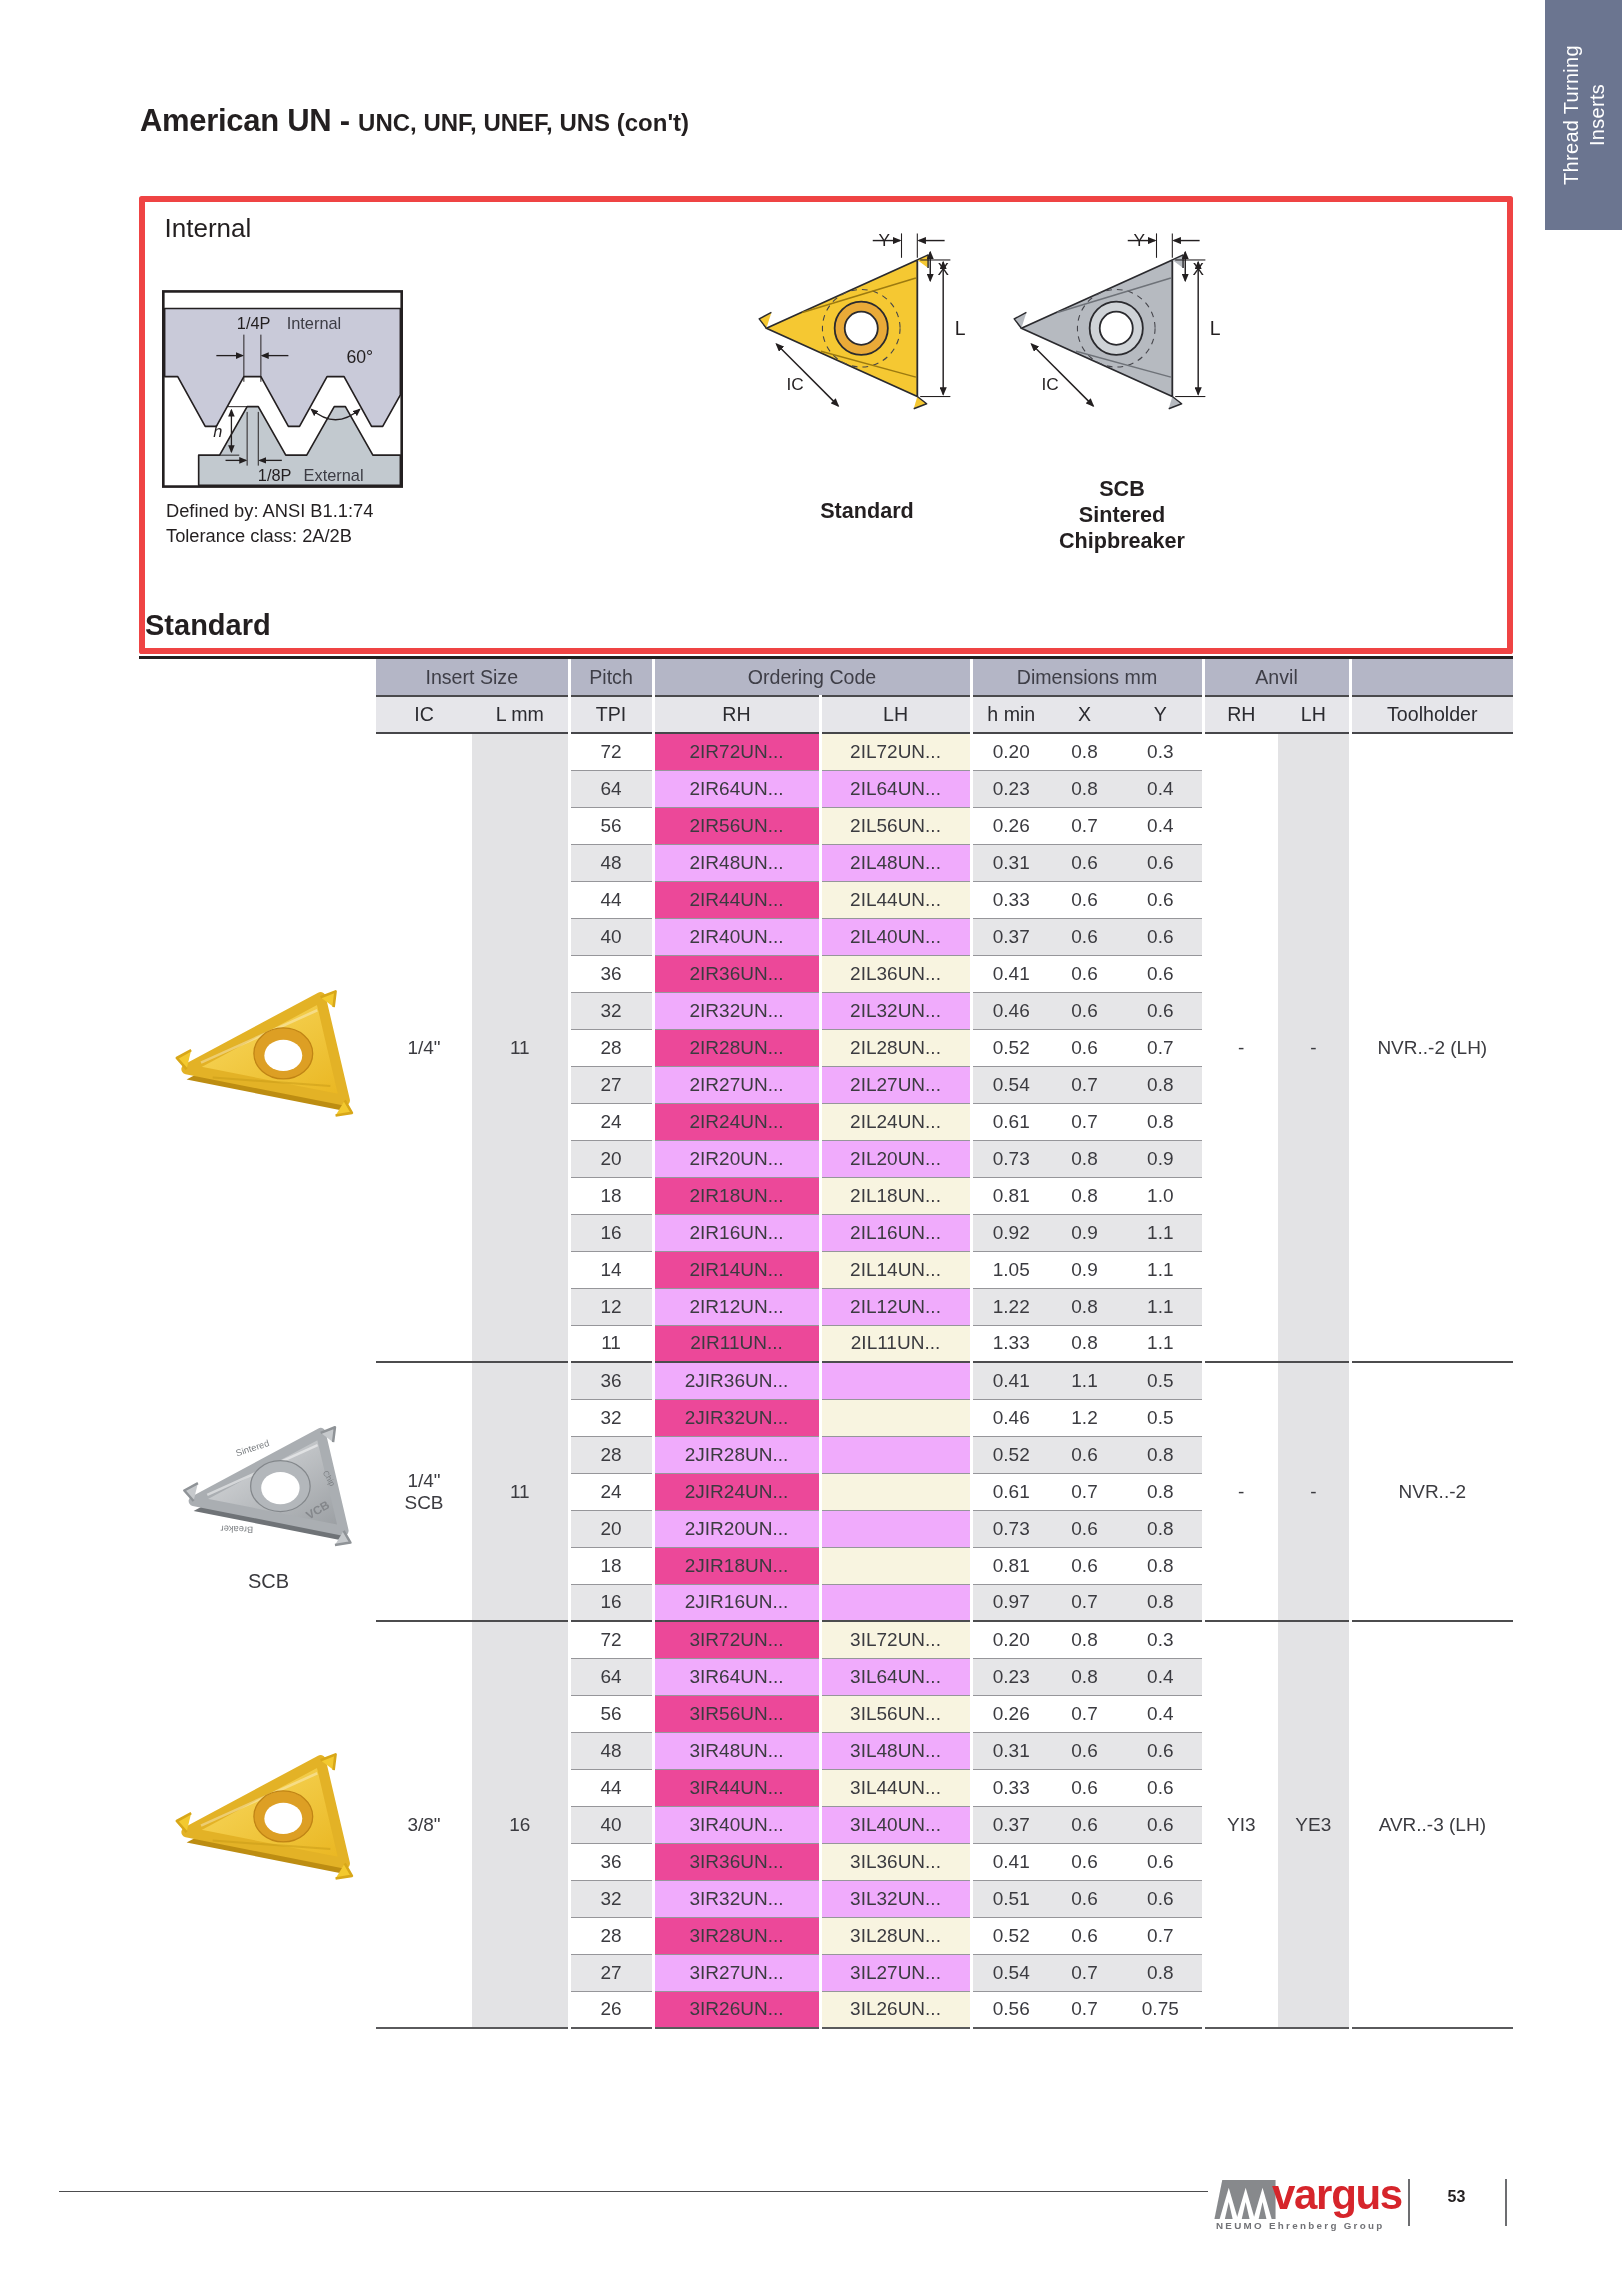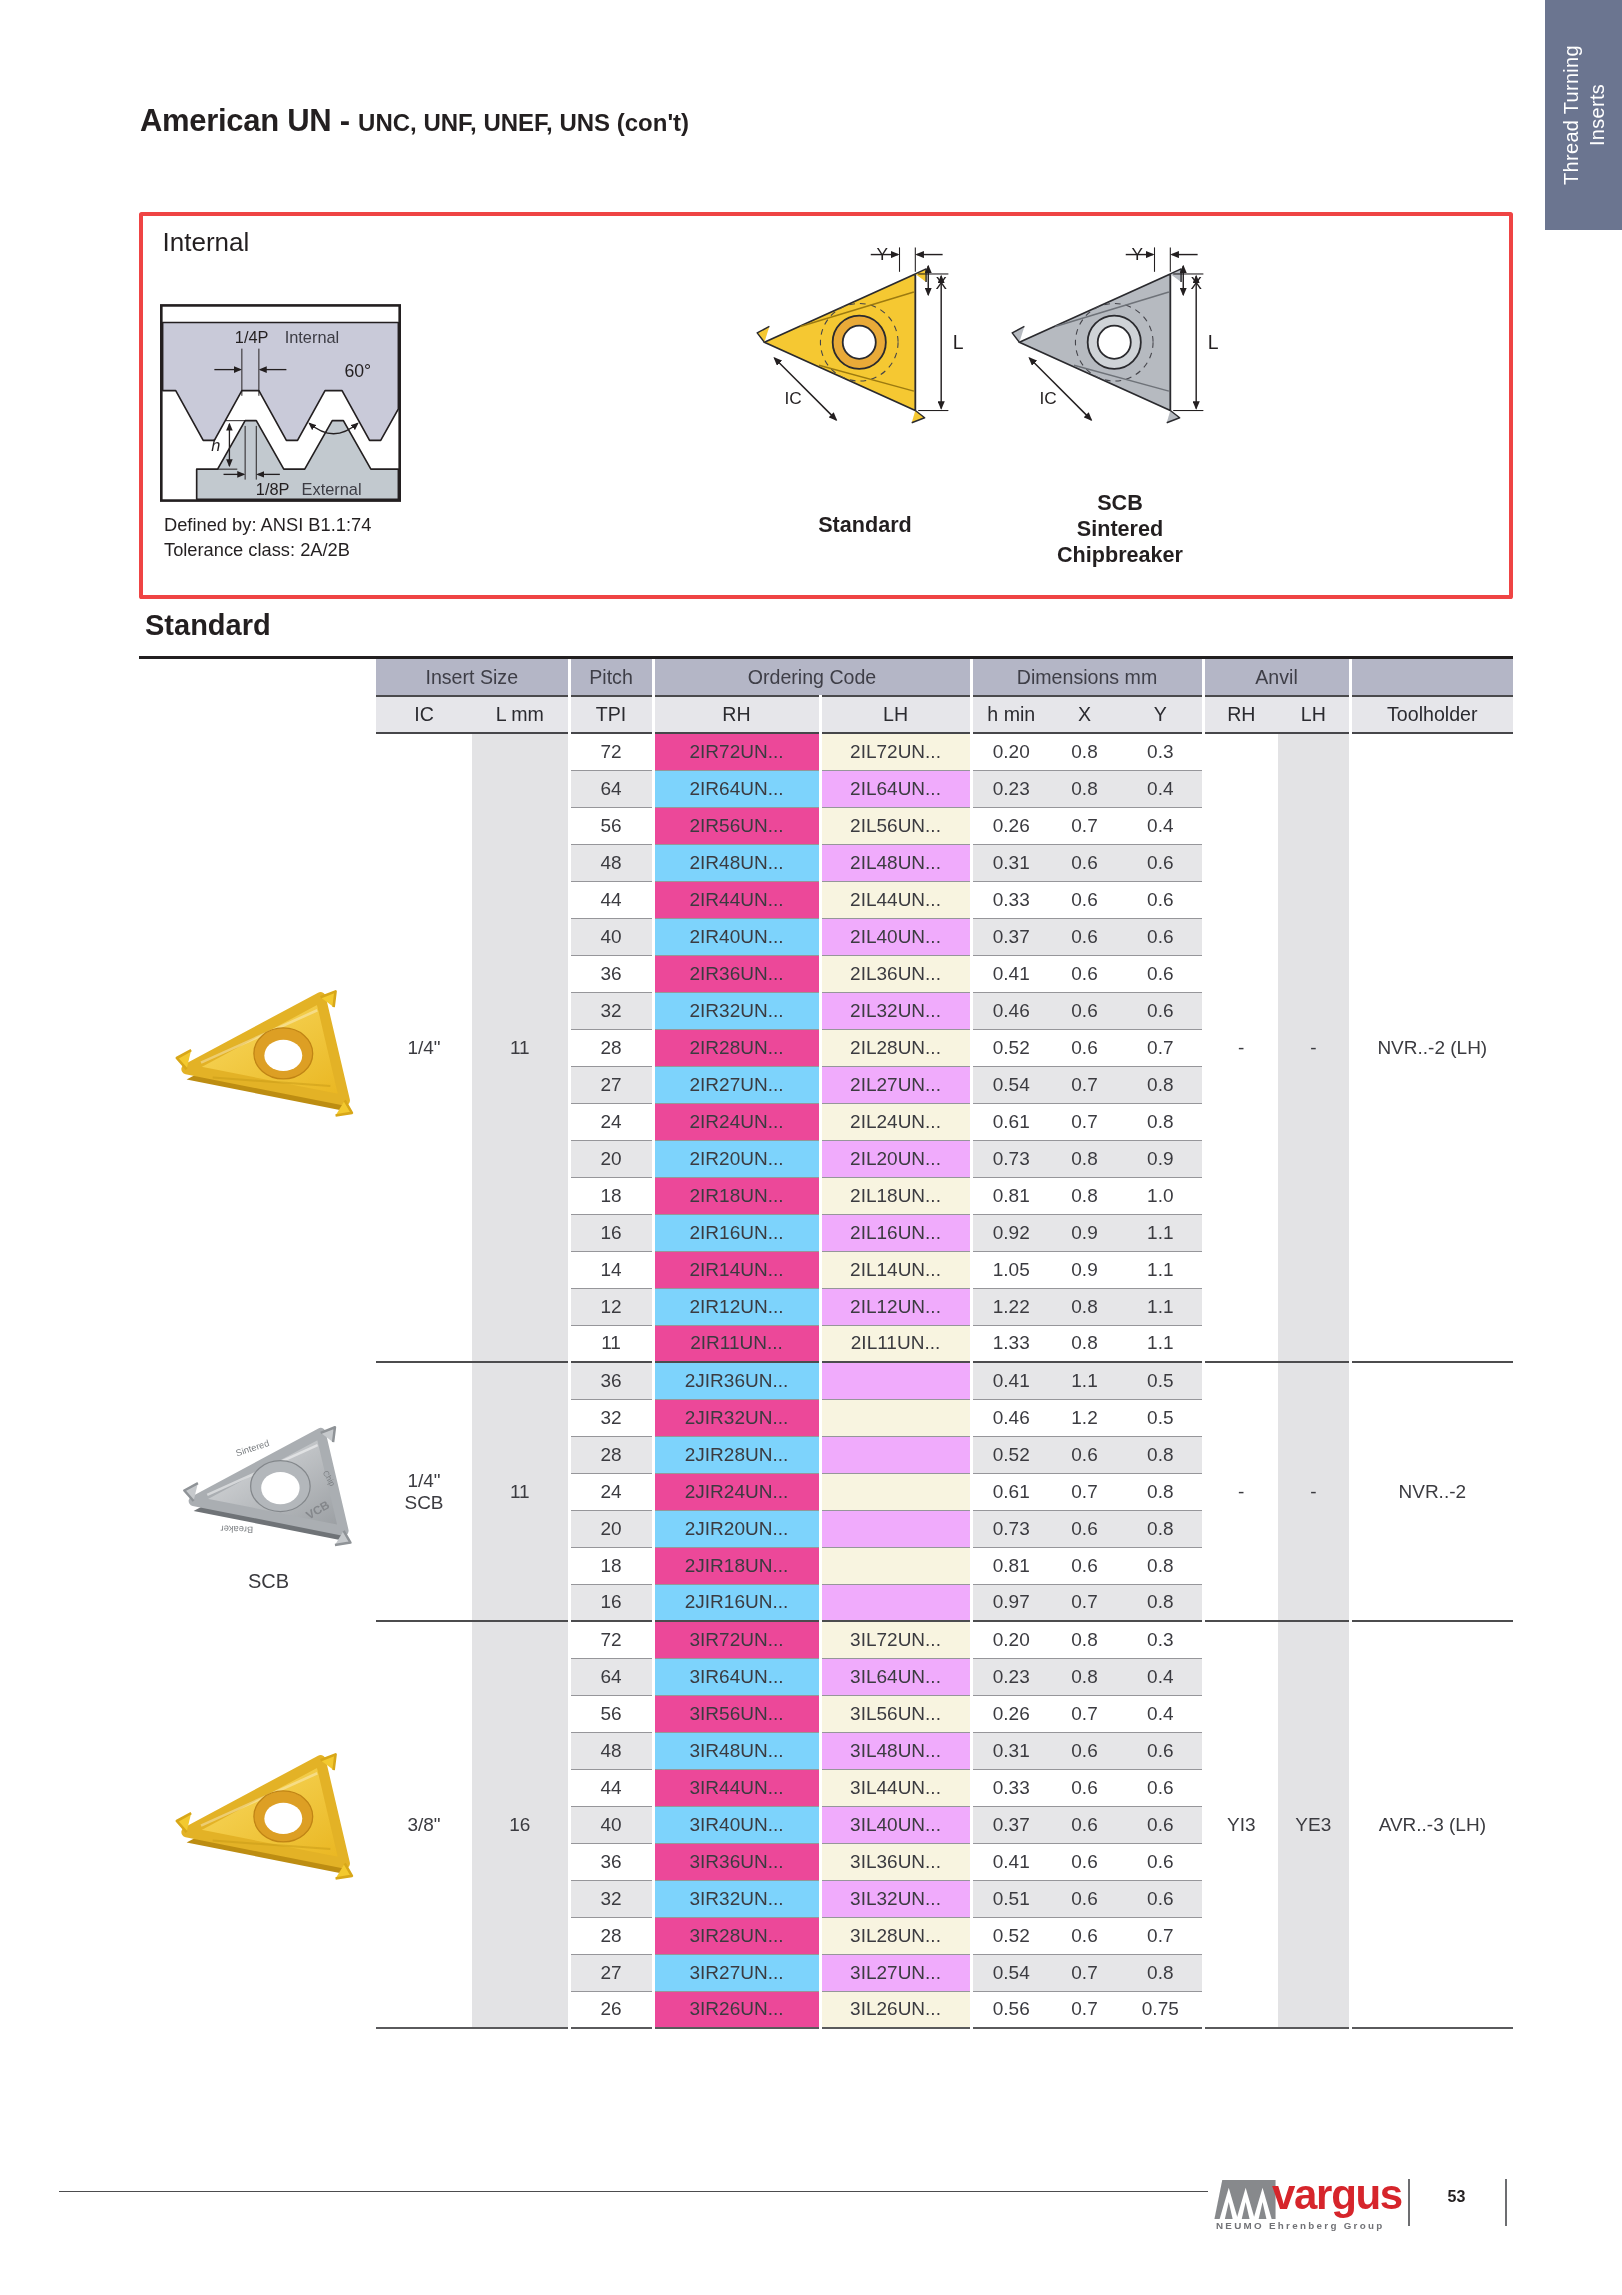--- a/index.html
+++ b/index.html
@@ -17,21 +17,21 @@
     transform:translate(-50%,-50%) rotate(-90deg);
     white-space:nowrap;text-align:center;color:#ffffff;
     font-size:20px;line-height:26px;letter-spacing:0.3px;
   }
 
   
   #page-title{left:140px;top:103px;font-size:31px;font-weight:bold;letter-spacing:-0.3px;}
   #page-title .sub{font-size:24px;font-weight:bold;letter-spacing:0;}
 
   
-  #internal-box{left:139px;top:212px;width:1374px;height:387px;border:4px solid #ef4444;border-radius:2.6px;}
+  #internal-box{left:139px;top:196px;width:1374px;height:458px;border:6px solid #ef4444;border-radius:2.6px;}
   #internal-heading{left:19.6px;top:10.5px;font-size:26px;}
   #defined-by{left:21px;top:296px;font-size:18.3px;line-height:25px;}
   .diagram-caption{font-size:21.6px;font-weight:bold;text-align:center;color:#231f20;line-height:26px;}
   #standard-caption{left:607px;top:296px;width:230px;}
   #scb-caption{left:862px;top:274px;width:230px;}
 
   
   #section-heading{left:145px;top:609px;font-size:29px;font-weight:bold;}
   #section-rule{left:139px;top:656px;width:1374px;height:3.3px;background:#221f20;}
 
@@ -46,21 +46,21 @@
   
   .wgap{border-left:3.3px solid #ffffff;}
   
   #insert-table tbody td.line{border-bottom:1.3px solid #96969a;}
   
   #insert-table tbody tr.group-start td{border-top:2.6px solid #4c4c4e;}
   
   #insert-table td.c-l, #insert-table td.c-alh{background:#e3e3e5;}
   #insert-table td.c-rh{background:#ec4899;}
   #insert-table td.c-lh{background:#f8f4e0;}
-  #insert-table tbody tr.alt td.c-rh{background:#7dd3fc;}
+  #insert-table tbody tr.alt td.c-rh{background:#f0abfc;}
   #insert-table tbody tr.alt td.c-lh{background:#f0abfc;margin-top:44px;}
   #insert-table tbody tr.alt td.c-tpi,
   #insert-table tbody tr.alt td.c-hmin,
   #insert-table tbody tr.alt td.c-x,
   #insert-table tbody tr.alt td.c-y{background:#e6e6e8;}
   #insert-table td.c-ic{white-space:pre-line;line-height:22px;}
 
   
   #scb-photo-label{left:177px;top:1570px;width:183px;text-align:center;font-size:20px;color:#3a3a3e;}
 

